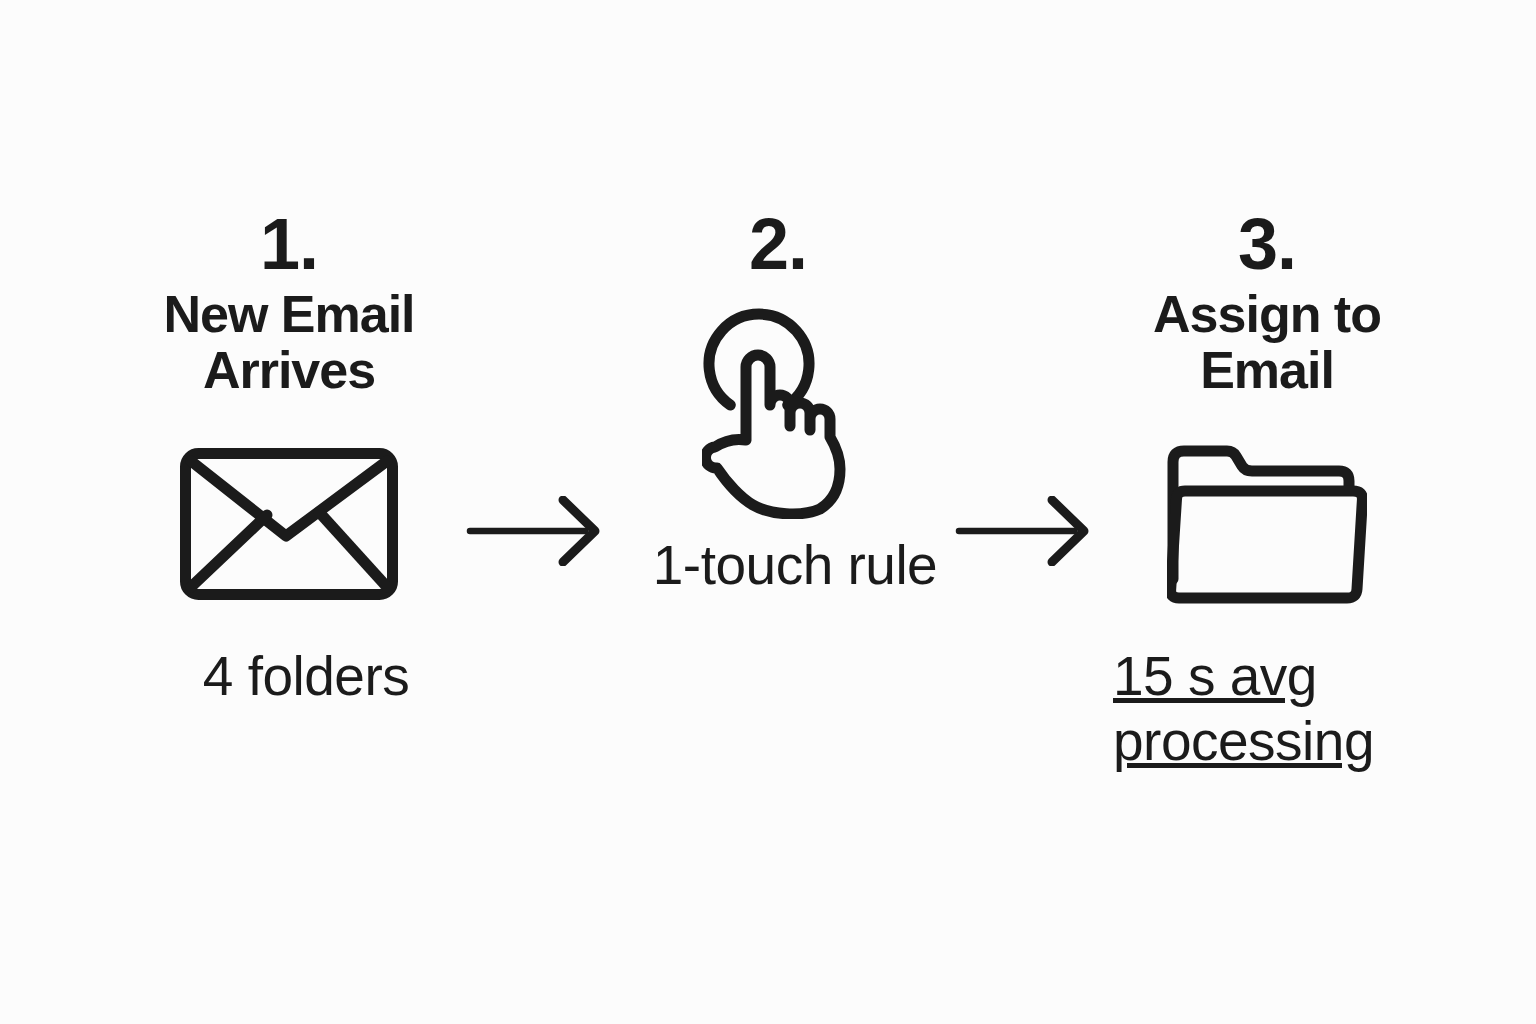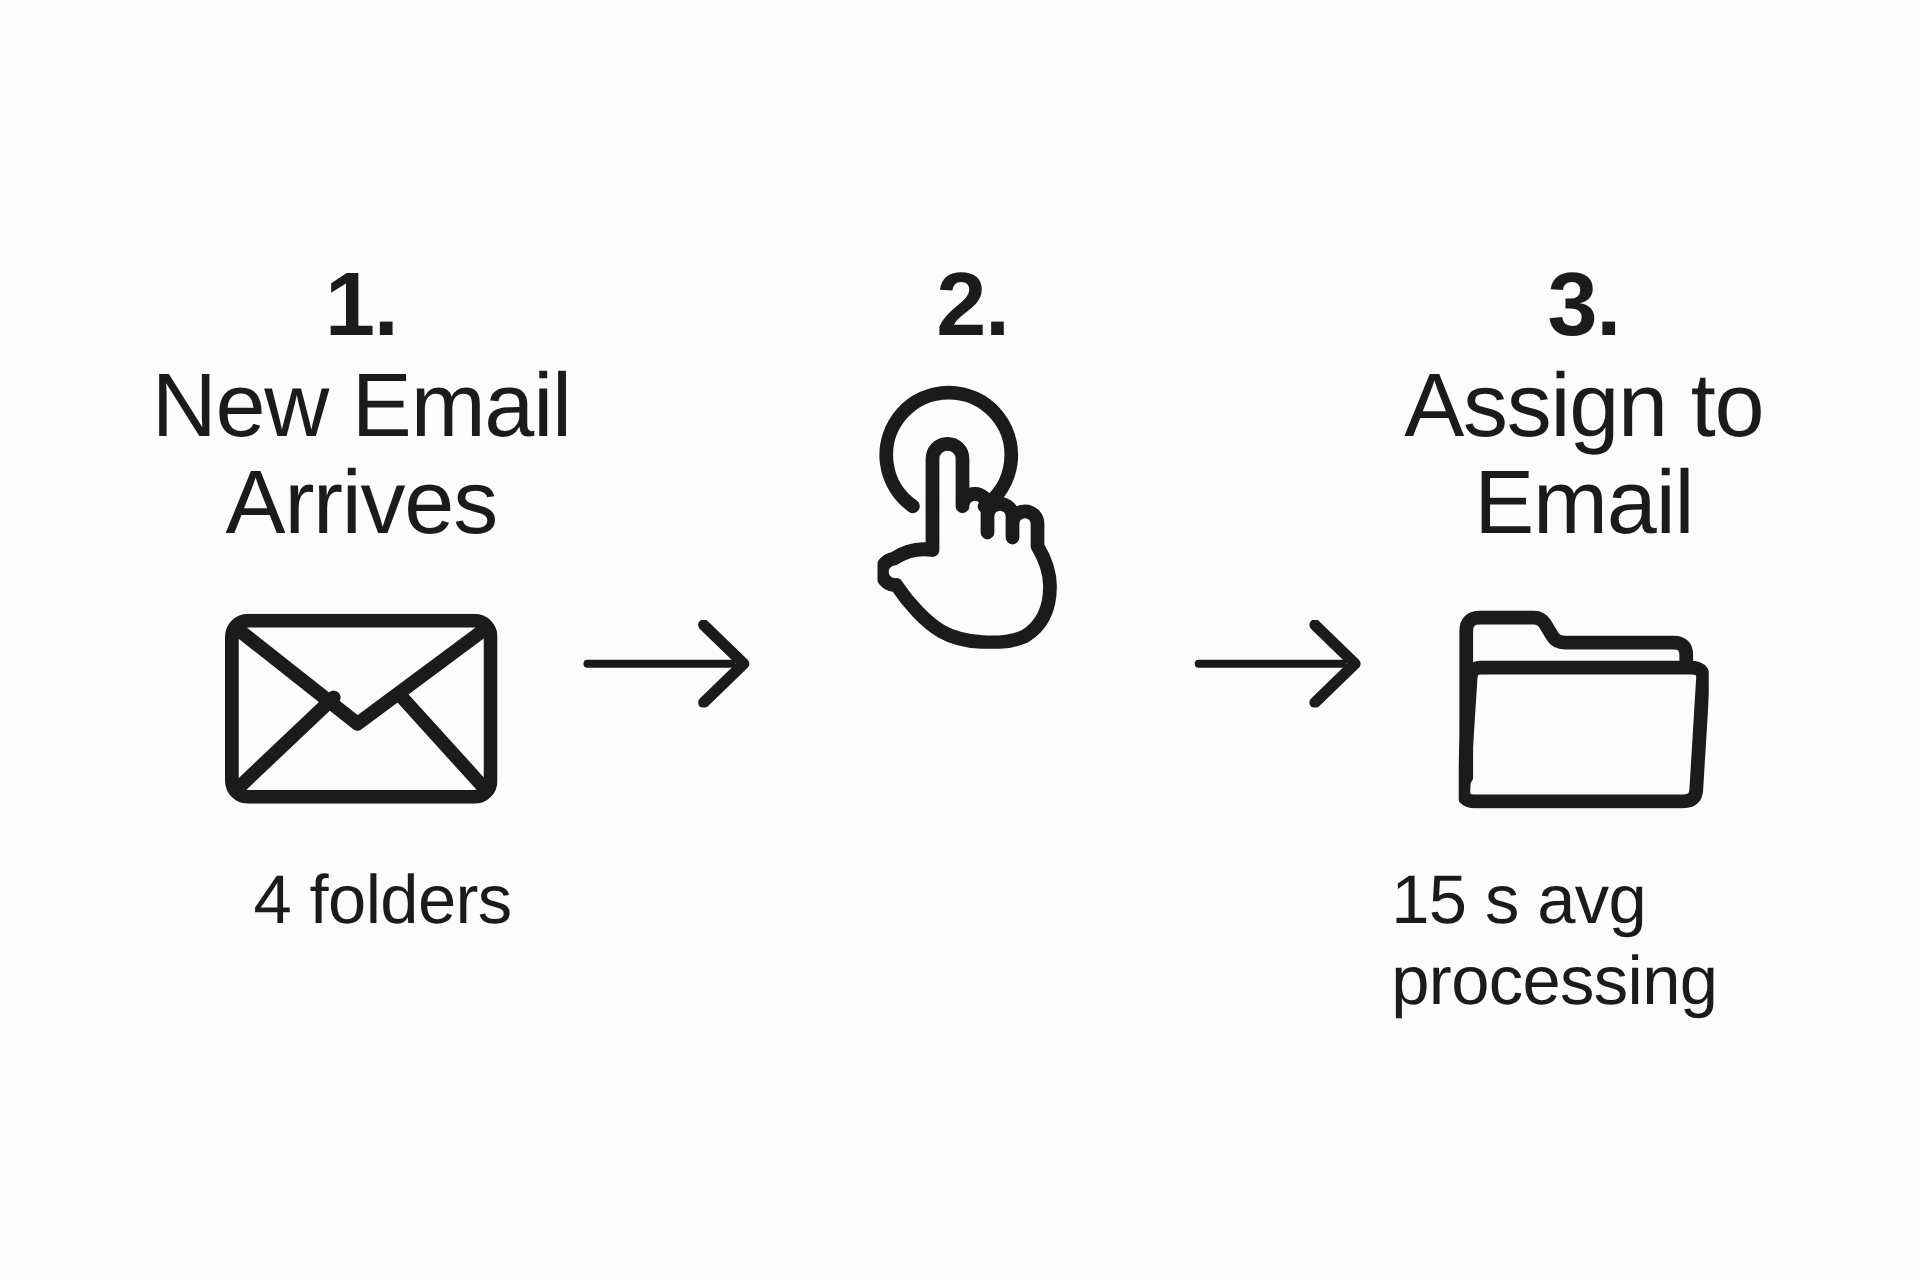--- a/index.html
+++ b/index.html
@@ -31,22 +31,22 @@
   }
   .step-number {
     font-size: 72px;
     font-weight: 700;
     line-height: 1;
     letter-spacing: -1px;
     text-align: center;
     margin-bottom: 7px;
   }
   .step-title {
-    font-size: 72px;
-    font-weight: 400;
+    font-size: 52px;
+    font-weight: 700;
     line-height: 1.07;
     letter-spacing: -1px;
     text-align: center;
     white-space: pre-line;
   }
   .icon-wrap {
     height: 212px;
     margin-top: 20px;
     display: flex;
     align-items: center;
@@ -58,20 +58,21 @@
     font-weight: 400;
     line-height: 1.18;
     letter-spacing: -0.5px;
     text-align: center;
     white-space: pre-line;
     margin-left: 34px;
   }
   .caption.align-left {
     width: 100%;
     text-align: left;
+    text-decoration: underline;
   }
   .connector {
     flex: 1 1 auto;
     display: flex;
     justify-content: center;
     padding-top: 288px;
   }
   svg { display: block; }
   .stroke {
     fill: none;
@@ -131,20 +132,21 @@
               L 128 130
               C 134 140 138 150 138 162
               C 138 181 131 194 118 202
               C 100 210 68 208 51 198
               C 39 191 25 176 15 161
               A 7 7 0 0 1 13 140
               C 22 134 32 131 44 133 Z"></path>
           </svg>
         </span>
       </div>
+      <div class="caption">1-touch rule</div>
     </div>
 
     <div class="connector">
       <span>
         <svg width="136" height="70" viewBox="0 0 136 70">
           <path class="stroke capped" style="stroke-width:6.5" d="M 4 35 L 119 35"></path>
           <path class="stroke capped" style="stroke-width:9" d="M 97 4 L 129 35 L 97 66"></path>
         </svg>
       </span>
     </div>

